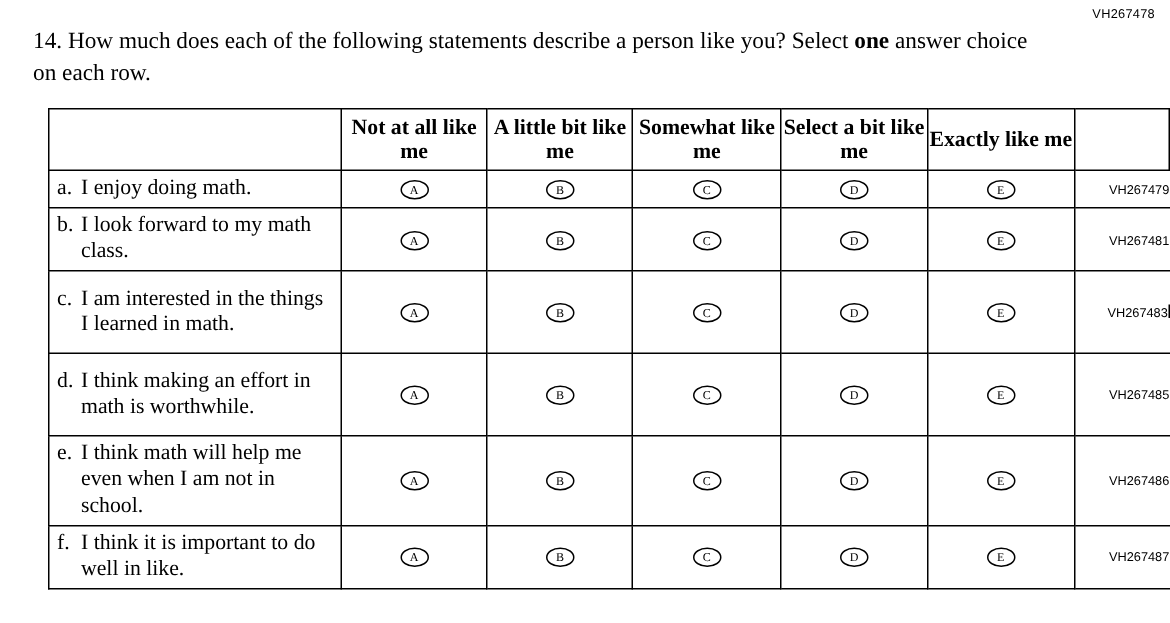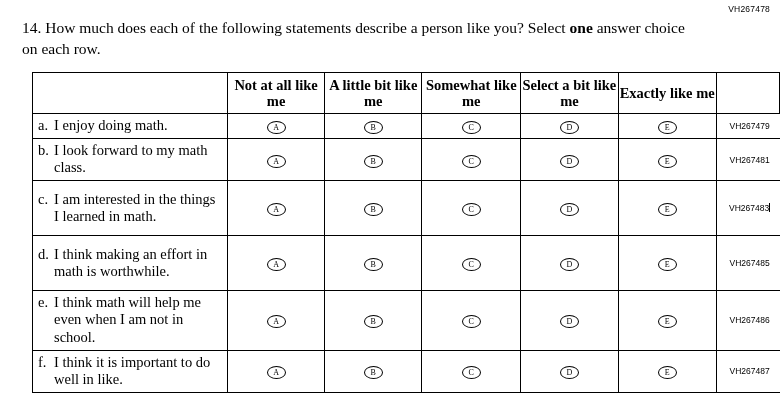--- a/index.html
+++ b/index.html
@@ -106,21 +106,21 @@
     border-radius: 50%;
     font-size: 8px;
     line-height: 11px;
     text-align: center;
     font-family: "Liberation Serif", serif;
     color: #000;
     vertical-align: middle;
   }
   tbody td.idcell {
     border-right: none;
-    text-align: center;
+    text-align: right;
     padding-left: 3px;
     font-family: "Liberation Sans", sans-serif;
     font-size: 8.5px;
     white-space: nowrap;
   }
   .idcell .caret {
     display: inline-block;
     width: 1px;
     height: 9px;
     background: #000;

